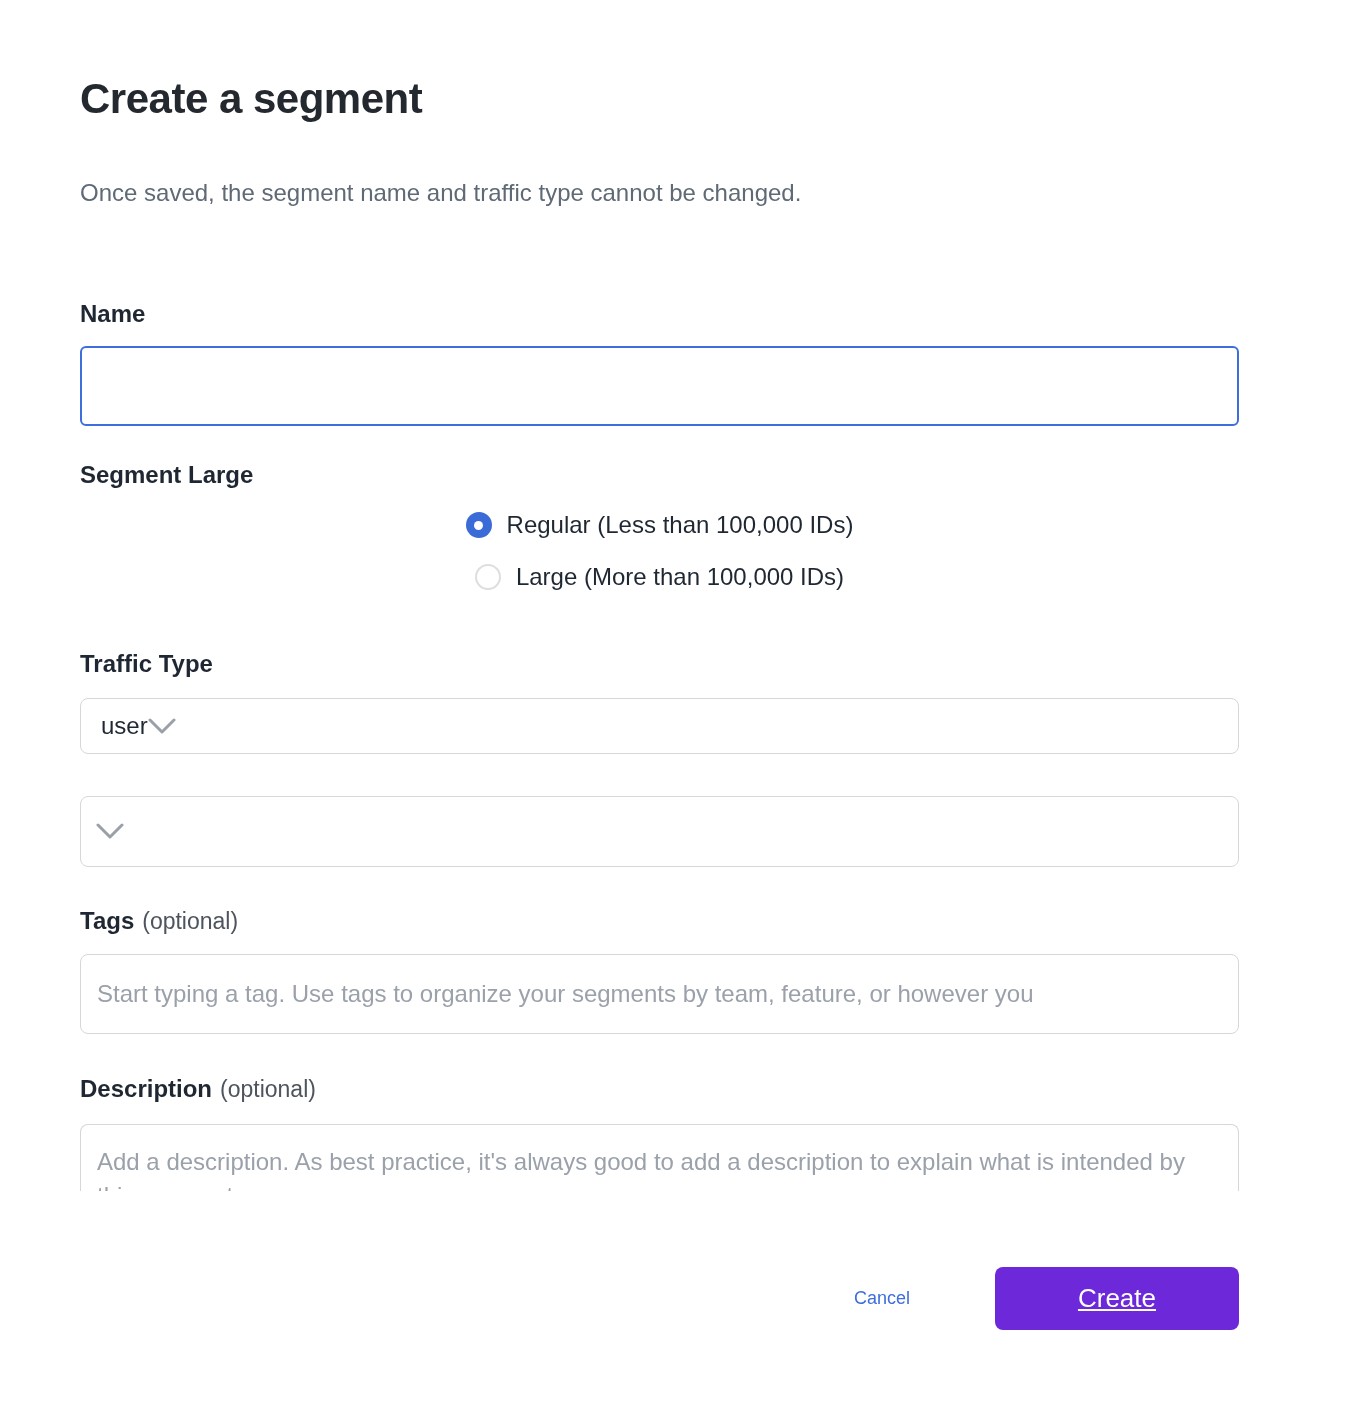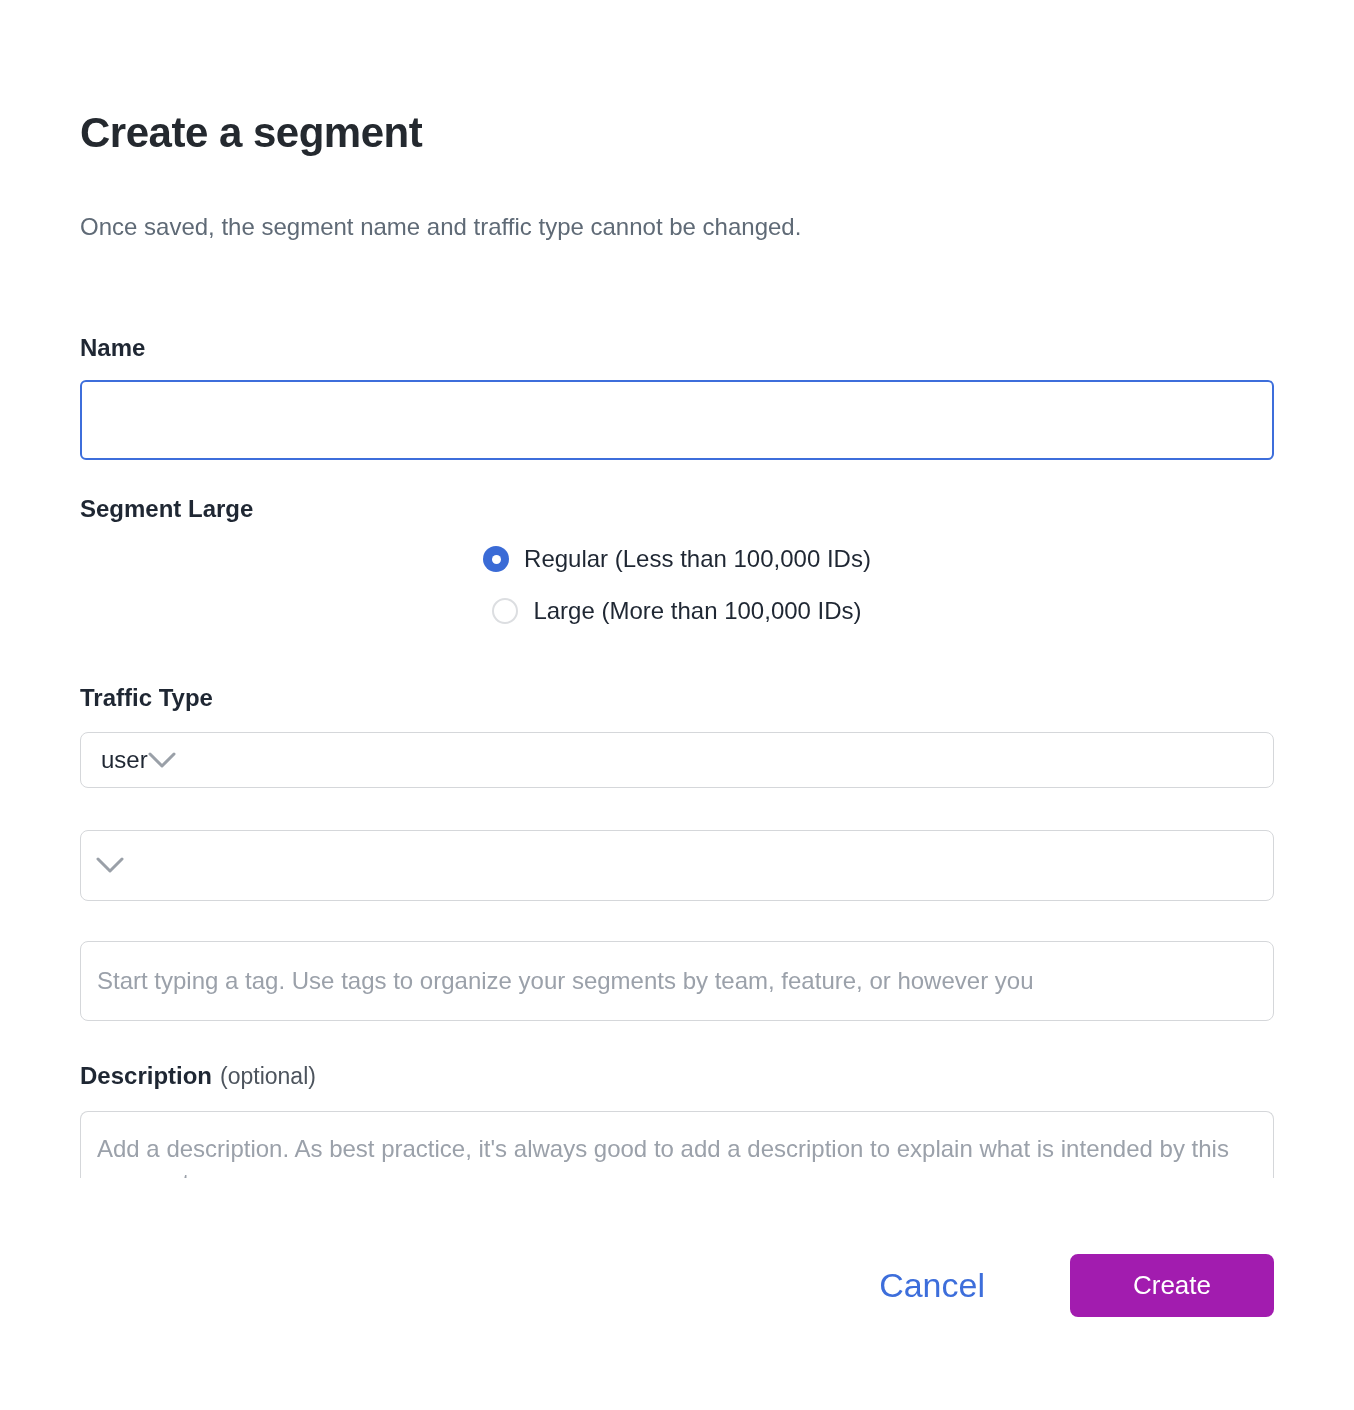--- a/index.html
+++ b/index.html
@@ -4,22 +4,21 @@
 <style>
   * { margin: 0; padding: 0; box-sizing: border-box; }
   html, body { background: #ffffff; }
   body {
     width: 1354px;
     min-height: 1410px;
     font-family: "Liberation Sans", sans-serif;
     color: #1f2733;
   }
   .dialog {
-    padding: 74px 80px 60px 80px;
-    margin-top: 34px;
+    padding: 74px 115px 60px 80px;
   }
   .dialog-title {
     font-size: 42px;
     font-weight: 700;
     letter-spacing: -0.5px;
     color: #24292f;
     line-height: 50px;
   }
   .dialog-subtitle {
     margin-top: 54px;
@@ -158,35 +157,36 @@
     display: flex;
     justify-content: flex-end;
     align-items: center;
     gap: 85px;
     margin-top: 76px;
   }
   .cancel-button {
     background: none;
     border: none;
     font-family: "Liberation Sans", sans-serif;
-    font-size: 34px;
+    font-size: 18px;
     color: #3d6edb;
     cursor: pointer;
     padding: 0;
   }
   .create-button {
-    width: 204px;
+    width: 244px;
     height: 63px;
     border: none;
     border-radius: 8px;
-    background: #a21caf;
+    background: #6d28d9;
     color: #ffffff;
     font-family: "Liberation Sans", sans-serif;
     font-size: 26px;
     cursor: pointer;
+    text-decoration: underline;
   }
 </style>
 </head>
 <body>
 
 <div class="dialog">
 
   <h1 class="dialog-title">Create a segment</h1>
   <p class="dialog-subtitle">Once saved, the segment name and traffic type cannot be changed.</p>
 
@@ -221,20 +221,23 @@
 
   <div class="field-owners">
     <div class="owners-box">
       <svg class="chevron-icon" width="28" height="17" viewBox="0 0 28 17">
         <polyline points="2,2 14,14 26,2" fill="none" stroke="#9aa0a8" stroke-width="3" stroke-linecap="round" stroke-linejoin="round"></polyline>
       </svg>
     </div>
   </div>
 
   <div class="field-tags">
+    <div class="field-label">
+      <span>Tags</span><span class="optional-note">(optional)</span>
+    </div>
     <input class="text-input" type="text" placeholder="Start typing a tag. Use tags to organize your segments by team, feature, or however you" style="">
   </div>
 
   <div class="field-desc">
     <div class="field-label">
       <span>Description</span><span class="optional-note">(optional)</span>
     </div>
     <textarea class="desc-textarea" placeholder="Add a description. As best practice, it's always good to add a description to explain what is intended by this segment." style=""></textarea>
   </div>
 

